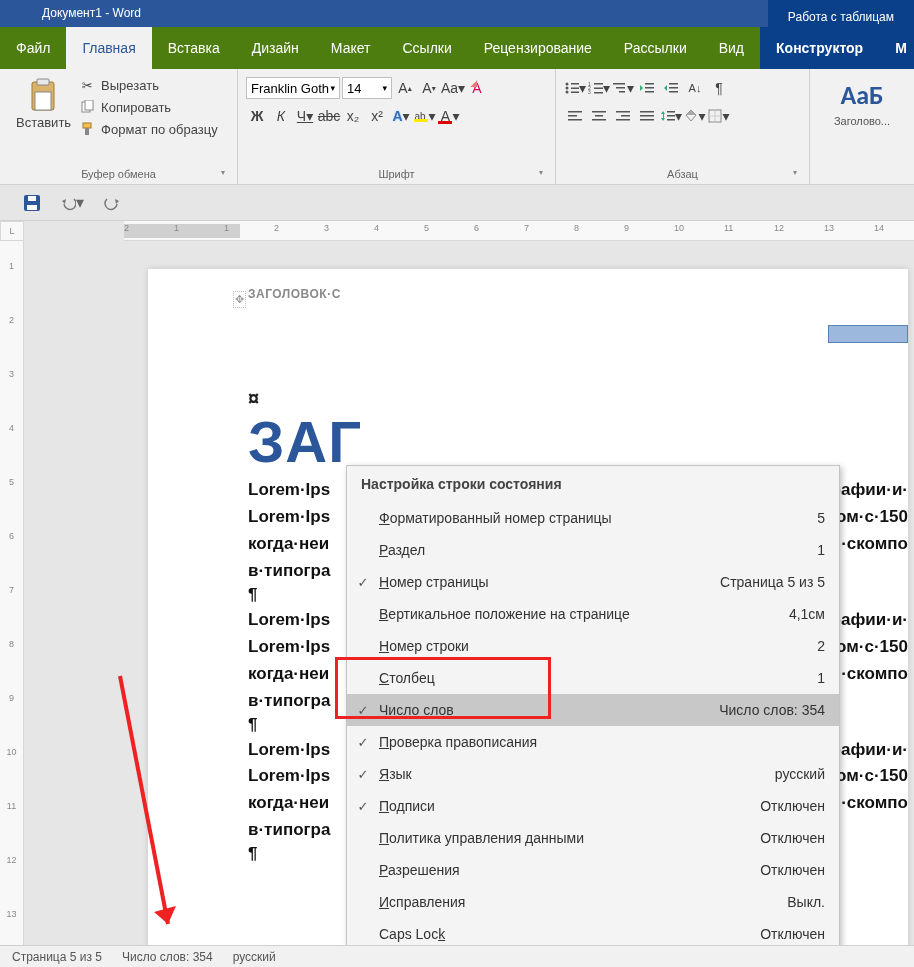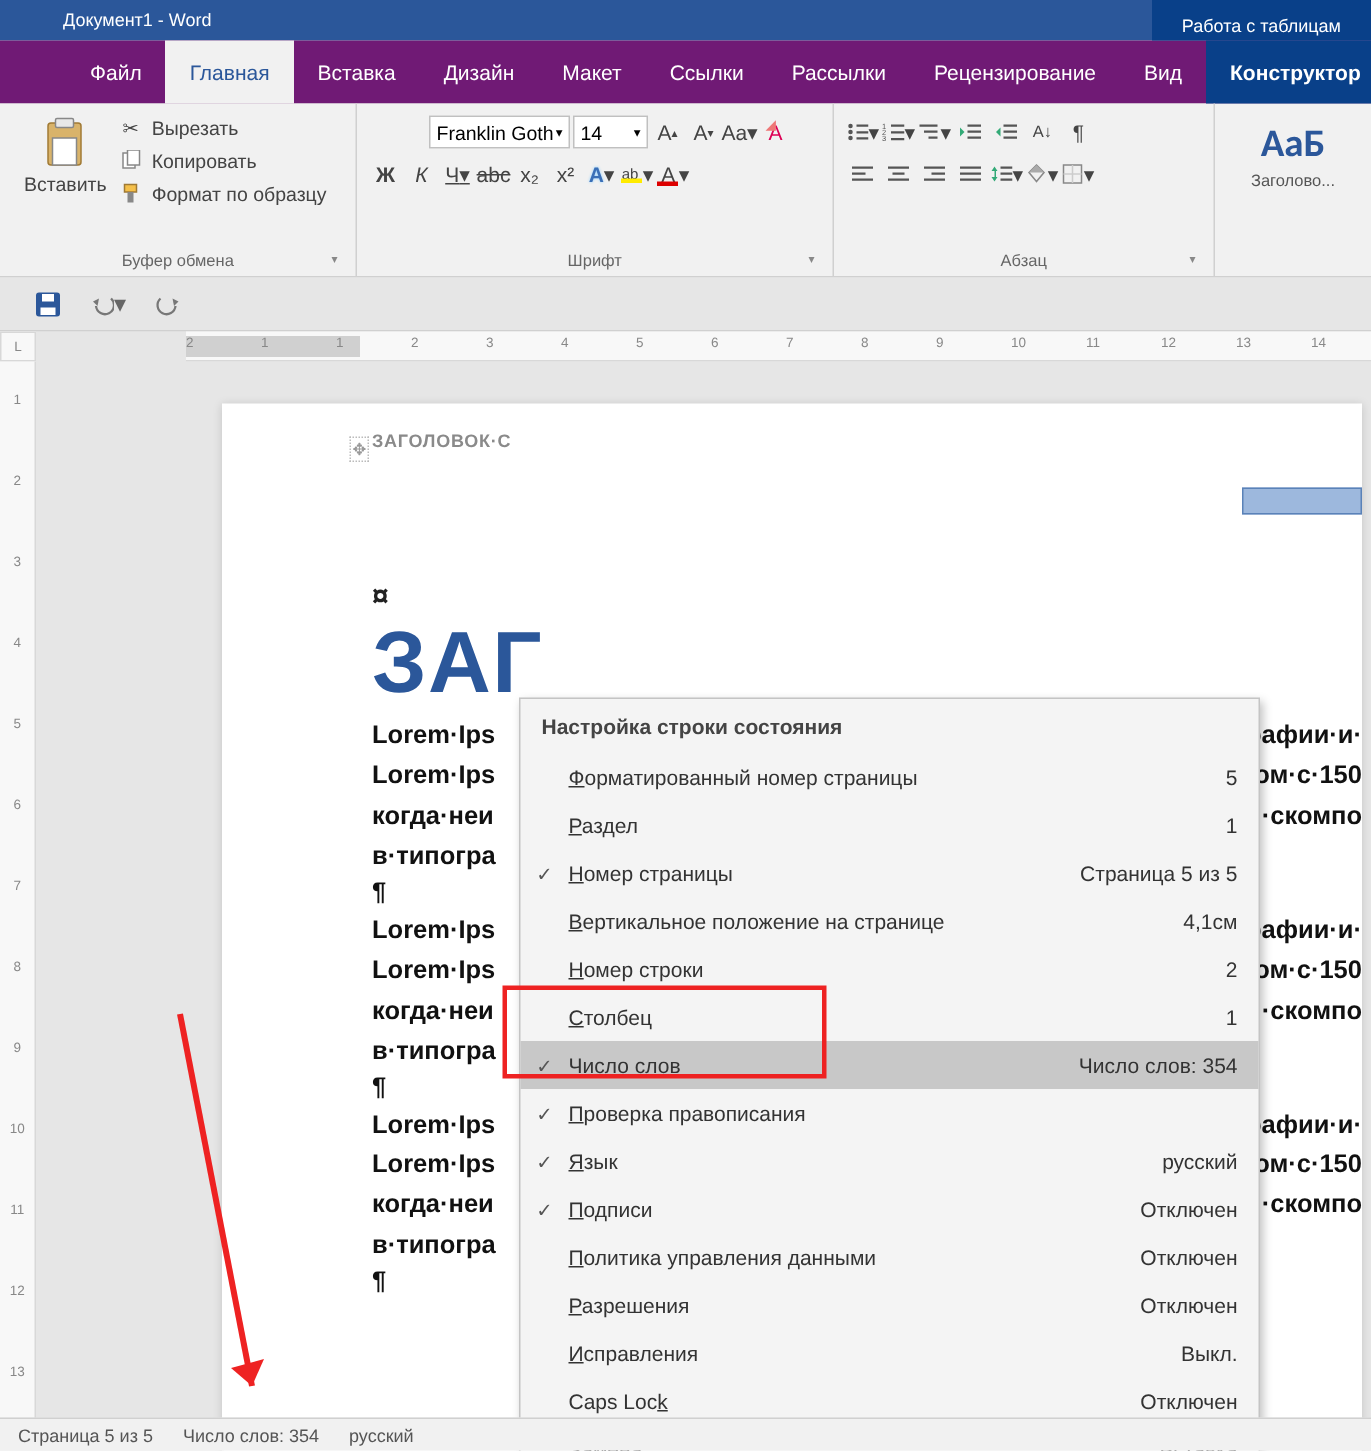--- a/index.html
+++ b/index.html
@@ -4,42 +4,42 @@
 <style>
 * { margin: 0; padding: 0; box-sizing: border-box; font-family: "Segoe UI", Tahoma, sans-serif; }
 body { width: 914px; height: 967px; background: #e6e6e6; overflow: hidden; position: relative; }
 
 
 .title-bar { display: flex; height: 27px; background: #2b579a; color: #fff; }
 .title-center { flex: 1; text-align: left; font-size: 12px; line-height: 27px; margin-left: 42px; }
 .title-right { background: #094089; padding: 4px 20px; font-size: 12px; line-height: 27px; }
 
 
-.tabs-bar { display: flex; height: 42px; background: #701a75; color: #fff; padding-left: 44px; }
+.tabs-bar { display: flex; height: 42px; background: #4d7c0f; color: #fff; }
 .tab { padding: 0 16px; font-size: 14px; line-height: 42px; cursor: pointer; }
 .tab.active { background: #f1f1f1; color: #2b579a; }
 .tab.dark { background: #094089; font-weight: bold; }
 
 
 .ribbon { display: flex; background: #f1f1f1; height: 116px; border-bottom: 1px solid #d0d0d0; }
 .ribbon-group { border-right: 1px solid #d0d0d0; padding: 4px 8px 0 8px; display: flex; flex-direction: column; }
 .ribbon-group-body { flex: 1; display: flex; }
 .ribbon-group-label { font-size: 11px; color: #666; text-align: center; padding: 2px 0 4px 0; position: relative; }
 .ribbon-group-label::after { content: "▾"; position: absolute; right: 4px; font-size: 8px; color: #888; }
 
 .clipboard-big { display:flex; flex-direction:column; align-items:center; padding: 4px 8px; }
 .paste-icon { width: 36px; height: 38px; display:flex; align-items:center; justify-content:center; }
 .clipboard-items { display:flex; flex-direction:column; gap:6px; font-size: 13px; color:#444; padding-top:4px; }
 .clipboard-items div { display:flex; align-items:center; gap:6px; }
 .small-icon { width:16px; height:16px; display:inline-flex; align-items:center; justify-content:center; }
 
 .font-group-body { display:flex; flex-direction:column; gap:6px; padding-top:4px; }
 .font-row { display:flex; gap:2px; align-items:center; }
 .font-select { border:1px solid #c0c0c0; background:#fff; height:22px; font-size:13px; padding:0 4px; display:flex; align-items:center; }
-.font-select.name { width:94px;margin-left:40px; }
+.font-select.name { width:94px; }
 .font-select.size { width:50px; }
 .font-btn { width:22px; height:22px; display:flex; align-items:center; justify-content:center; font-size:14px; color:#444; }
 .font-btn.bold { font-weight:bold; }
 .font-btn.italic { font-style:italic; }
 .font-btn.underline { text-decoration:underline; }
 .font-btn.strike { text-decoration:line-through; }
 .color-bar { height:3px; width:14px; margin-top:-3px; }
 
 .para-group-body { display:flex; flex-direction:column; gap:6px; padding-top:4px; }
 .para-row { display:flex; gap:2px; }
@@ -94,22 +94,22 @@
   <div class="title-right">Работа с таблицам</div>
 </div>
 
 <div class="tabs-bar">
   <div class="tab">Файл</div>
   <div class="tab active">Главная</div>
   <div class="tab">Вставка</div>
   <div class="tab">Дизайн</div>
   <div class="tab">Макет</div>
   <div class="tab">Ссылки</div>
+  <div class="tab">Рецензирование</div>
   <div class="tab">Рассылки</div>
-  <div class="tab">Рецензирование</div>
   <div class="tab">Вид</div>
   <div class="tab dark">Конструктор</div>
   <div class="tab dark">М</div>
 </div>
 
 <div class="ribbon">
 
   <div class="ribbon-group" style="width:238px;">
     <div class="ribbon-group-body">
       <div class="clipboard-big">

